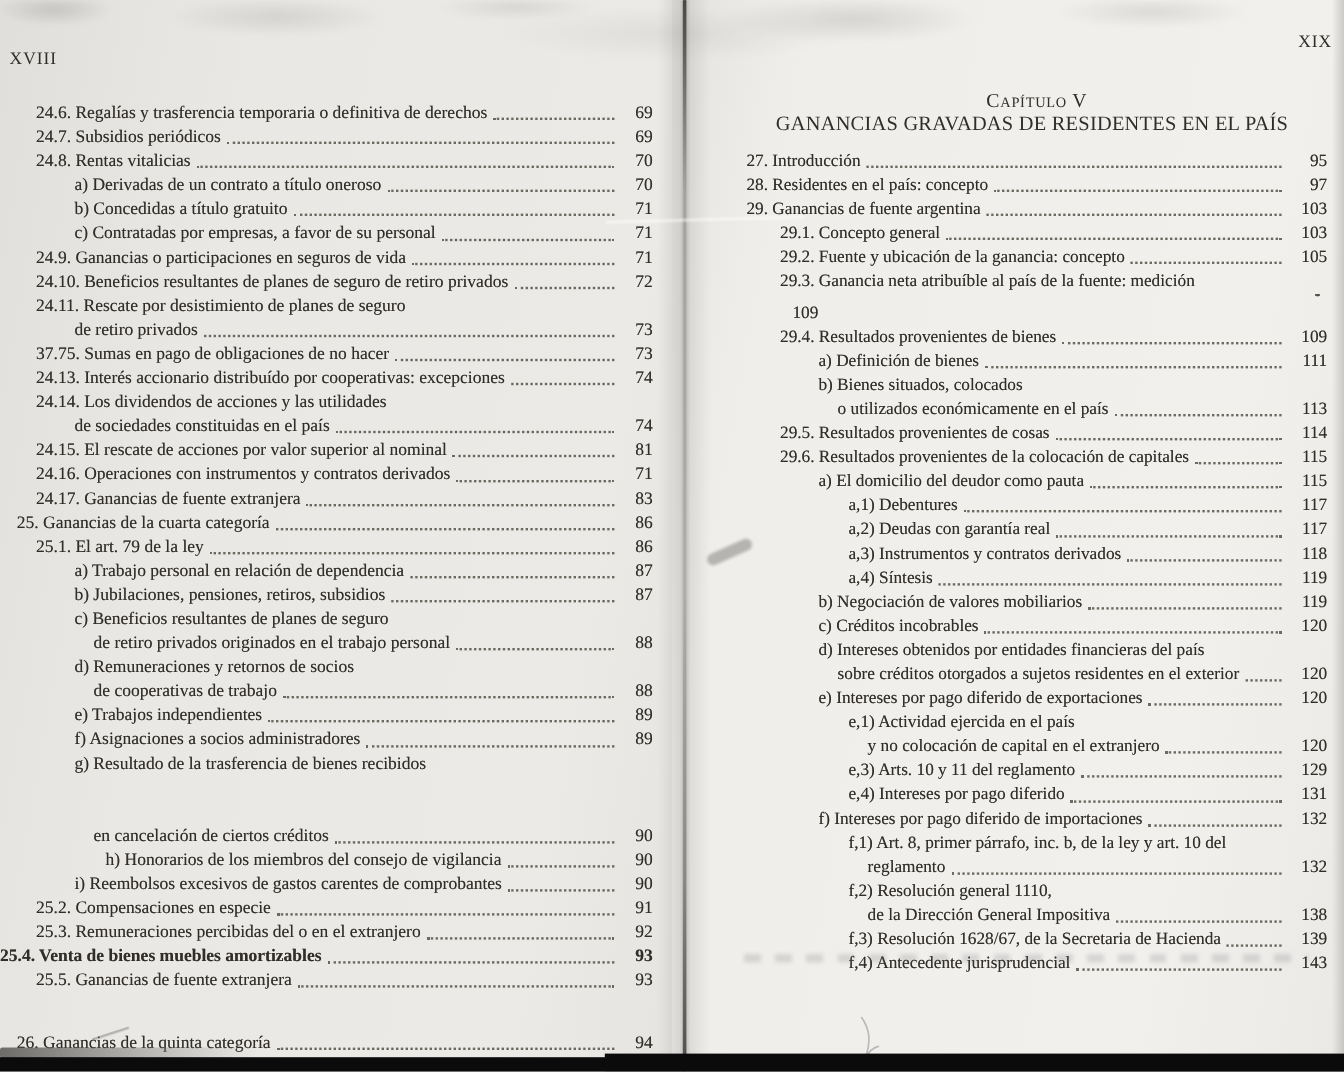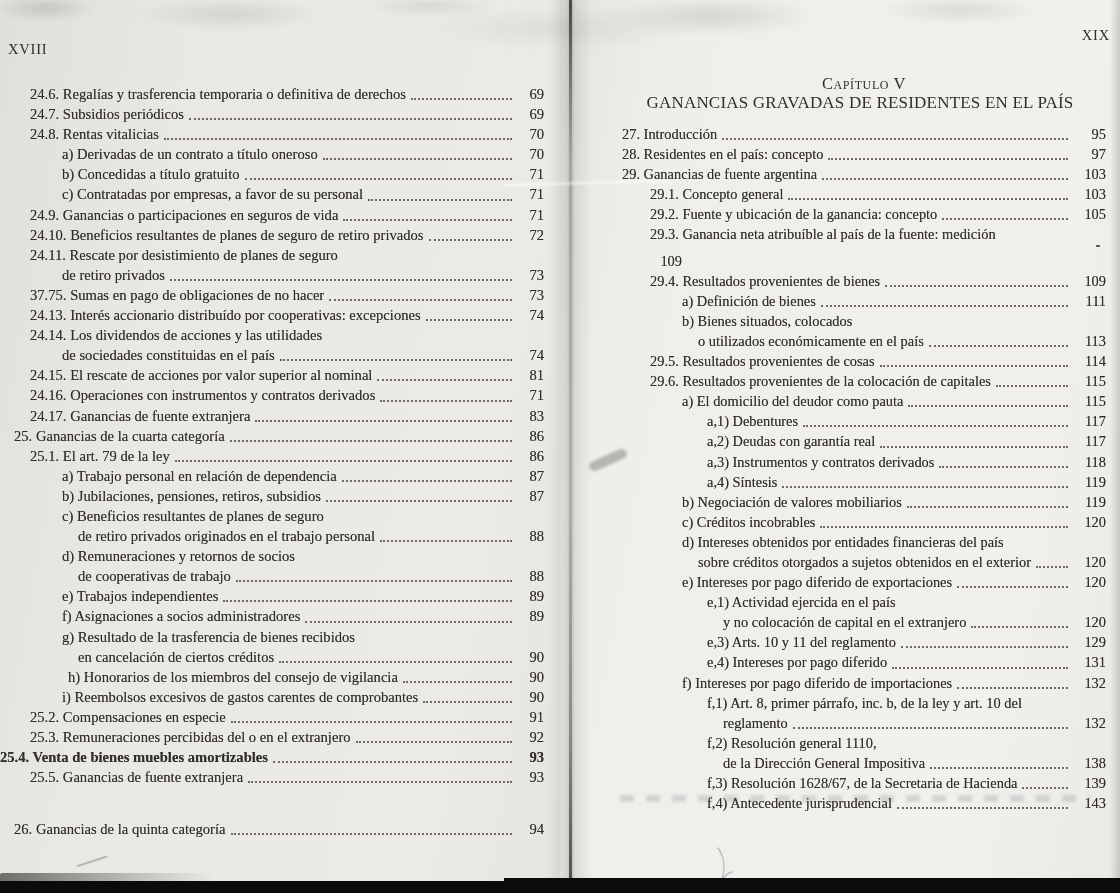--- a/index.html
+++ b/index.html
@@ -222,26 +222,26 @@
         <span class="num">89</span>
       </div>
       <div class="row" style="padding-left: 62px;">
         <span class="lbl">f) Asignaciones a socios administradores</span>
         <span class="ldr"></span>
         <span class="num">89</span>
       </div>
       <div class="row" style="padding-left: 62px;">
         <span class="lbl">g) Resultado de la trasferencia de bienes recibidos</span>
       </div>
-      <div class="row" style="padding-left: 78px;">
+      <div class="row" style="padding-left: 78px; margin-top: 40px;">
         <span class="lbl">en cancelación de ciertos créditos</span>
         <span class="ldr"></span>
         <span class="num">90</span>
       </div>
-      <div class="row" style="padding-left: 68px;">
+      <div class="row" style="padding-left: 88px;">
         <span class="lbl">h) Honorarios de los miembros del consejo de vigilancia</span>
         <span class="ldr"></span>
         <span class="num">90</span>
       </div>
       <div class="row" style="padding-left: 62px;">
         <span class="lbl">i) Reembolsos excesivos de gastos carentes de comprobantes</span>
         <span class="ldr"></span>
         <span class="num">90</span>
       </div>
       <div class="row" style="padding-left: 30px;">
@@ -361,21 +361,21 @@
       </div>
       <div class="row" style="padding-left: 105px;">
         <span class="lbl">c) Créditos incobrables</span>
         <span class="ldr"></span>
         <span class="num">120</span>
       </div>
       <div class="row" style="padding-left: 105px;">
         <span class="lbl">d) Intereses obtenidos por entidades financieras del país</span>
       </div>
       <div class="row" style="padding-left: 121px;">
-        <span class="lbl">sobre créditos otorgados a sujetos obtenidos en el exterior</span>
+        <span class="lbl">sobre créditos otorgados a sujetos residentes en el exterior</span>
         <span class="ldr"></span>
         <span class="num">120</span>
       </div>
       <div class="row" style="padding-left: 105px;">
         <span class="lbl">e) Intereses por pago diferido de exportaciones</span>
         <span class="ldr"></span>
         <span class="num">120</span>
       </div>
       <div class="row" style="padding-left: 130px;">
         <span class="lbl">e,1) Actividad ejercida en el país</span>

